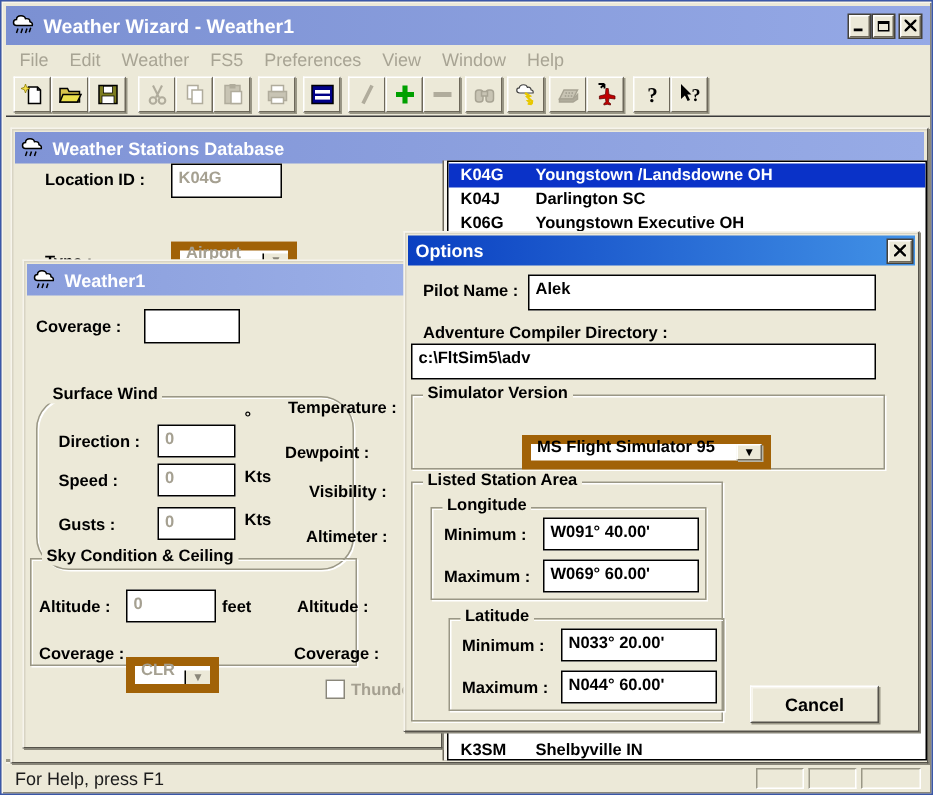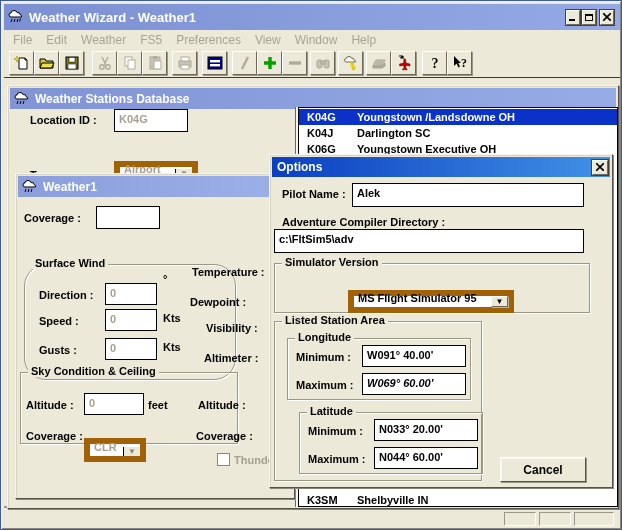--- a/index.html
+++ b/index.html
@@ -436,21 +436,21 @@
     <div class="groupbox" style="left:4px; top:166px; width:208px; height:160px;">
       <span class="grouplabel">Listed Station Area</span>
 
       <div class="groupbox" style="left:12px; top:16px; width:184px; height:62px;">
         <span class="grouplabel">Longitude</span>
         <span class="lbl abs" style="left:8px; top:12px;">Minimum :</span>
         <div class="field abs" style="left:74px; top:6px; width:104px; height:22px;">
           <span>W091° 40.00'</span>
         </div>
         <span class="lbl abs" style="left:8px; top:40px;">Maximum :</span>
-        <div class="field abs" style="left:74px; top:34px; width:104px; height:22px;font-style:italic;">
+        <div class="field abs" style="left:74px; top:34px; width:104px; height:22px;">
           <span>W069° 60.00'</span>
         </div>
       </div>
 
       <div class="groupbox" style="left:24px; top:90px; width:184px; height:62px;">
         <span class="grouplabel">Latitude</span>
         <span class="lbl abs" style="left:8px; top:12px;">Minimum :</span>
         <div class="field abs" style="left:74px; top:6px; width:104px; height:22px;">
           <span>N033° 20.00'</span>
         </div>
@@ -460,18 +460,19 @@
         </div>
       </div>
     </div>
 
     <div class="push-btn" style="left:230px; top:302px; width:86px; height:25px;">
       <span>Cancel</span>
     </div>
   </div>
 
   <div class="statusbar">
+    <span>For Help, press F1</span>
     <div class="status-pane" style="left:500px; width:32px;"></div>
     <div class="status-pane" style="left:535px; width:32px;"></div>
     <div class="status-pane" style="left:570px; width:40px;"></div>
   </div>
 
 </div>
 
 </body></html>

